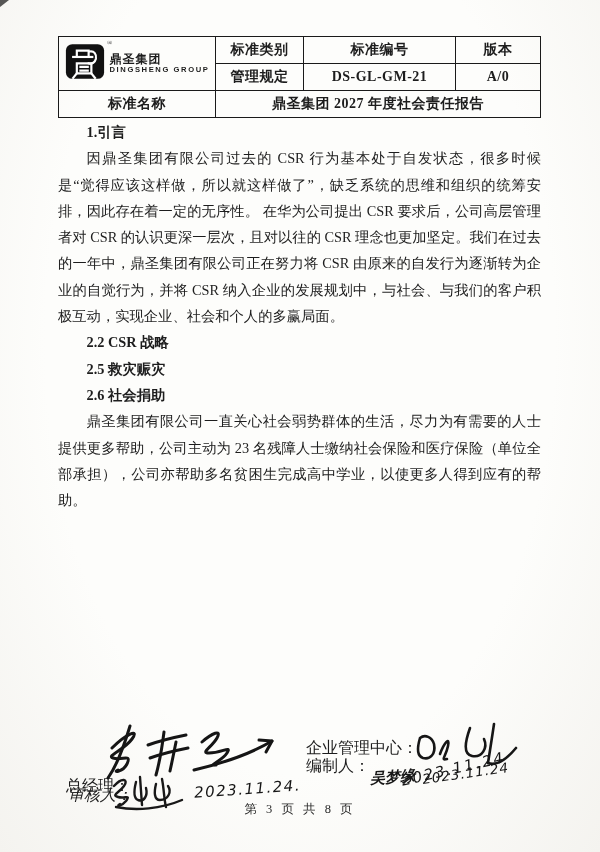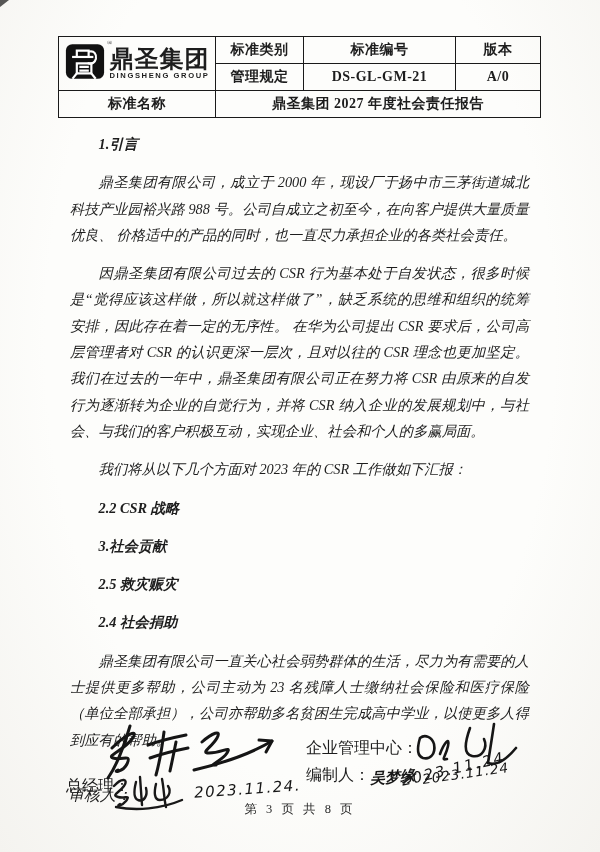--- a/index.html
+++ b/index.html
@@ -28,30 +28,30 @@
     border:1.6px solid #1a1a1a;
     text-align:center;vertical-align:middle;
     font-size:14px;font-weight:600;
     padding:0;height:26px;
     letter-spacing:.5px;
   }
   .std-table .logo-cell{padding:2px 4px;}
   .title-cell{font-weight:700;font-size:14.5px;}
   .logo-wrap{display:flex;align-items:center;justify-content:center;gap:5px;position:relative;}
   .logo-text{display:flex;flex-direction:column;align-items:flex-start;line-height:1;}
-  .logo-name{font-size:24px;font-weight:900;letter-spacing:1px;font-family:"Liberation Sans","DejaVu Sans",sans-serif;}
+  .logo-name{font-size:12px;font-weight:900;letter-spacing:1px;font-family:"Liberation Sans","DejaVu Sans",sans-serif;}
   .logo-sub{font-size:7.6px;font-weight:700;letter-spacing:1.6px;margin-top:1px;font-family:"Liberation Sans","DejaVu Sans",sans-serif;}
   .reg-mark{position:absolute;left:44px;top:-4px;font-size:7px;font-weight:400;}
   
   .doc-body{
     position:absolute;left:58px;top:119px;width:483px;
     font-size:14.3px;line-height:26.3px;
     text-align:justify;
   }
-  .doc-body p{margin:12px;text-indent:2em;font-style:italic;}
+  .doc-body p{margin:0;text-indent:2em;}
   .doc-body p.heading{font-weight:700;}
   
   .sig-area{position:absolute;left:58px;top:724px;width:490px;height:80px;}
   .sig-label{position:absolute;font-size:16px;white-space:nowrap;}
   .sig-svg{position:absolute;}
   .hand{
     font-family:"DejaVu Sans","Liberation Sans",sans-serif;
     font-style:italic;color:#161616;white-space:nowrap;
   }
   
@@ -109,27 +109,24 @@
     </tr>
     <tr>
       <td>标准名称</td>
       <td colspan="3" class="title-cell">鼎圣集团 2027 年度社会责任报告</td>
     </tr>
   </tbody>
     </table>
 
   <div class="doc-body">
       <p class="heading">1.引言</p>
-      <p class="para">鼎圣集团有限公司，成立于 2000 年，现设厂于扬中市三茅街道城北科技产业园裕兴路 988 号。公司自成立之初至今，在向客户提供大量质量优良、 价格适中的产品的同时，也一直尽力承担企业的各类社会责任。</p>
       <p class="para">因鼎圣集团有限公司过去的 CSR 行为基本处于自发状态，很多时候是“觉得应该这样做，所以就这样做了”，缺乏系统的思维和组织的统筹安排，因此存在着一定的无序性。 在华为公司提出 CSR 要求后，公司高层管理者对 CSR 的认识更深一层次，且对以往的 CSR 理念也更加坚定。我们在过去的一年中，鼎圣集团有限公司正在努力将 CSR 由原来的自发行为逐渐转为企业的自觉行为，并将 CSR 纳入企业的发展规划中，与社会、与我们的客户积极互动，实现企业、社会和个人的多赢局面。</p>
-      <p class="para">我们将从以下几个方面对 2023 年的 CSR 工作做如下汇报：</p>
       <p class="heading">2.2 CSR 战略</p>
-      <p class="heading">3.社会贡献</p>
       <p class="heading">2.5 救灾赈灾</p>
-      <p class="heading">2.4 社会捐助</p>
+      <p class="heading">2.6 社会捐助</p>
       <p class="para">鼎圣集团有限公司一直关心社会弱势群体的生活，尽力为有需要的人士提供更多帮助，公司主动为 23 名残障人士缴纳社会保险和医疗保险（单位全部承担），公司亦帮助多名贫困生完成高中学业，以使更多人得到应有的帮助。</p>
     </div>
 
   <div class="sig-area">
 
     <span class="sig-label" style="left:8px;top:28px;margin-top:24px;">总经理：</span>
     <svg class="sig-svg" style="left:38px;top:-4px;" width="190" height="64" viewBox="0 0 190 64">
       <g stroke="#151515" stroke-width="3" fill="none" stroke-linecap="round">
         <path d="M16 28 C30 14 44 8 36 19 C28 30 10 36 17 38 C26 41 36 33 31 44 C27 52 16 53 22 50"></path>
         <path d="M34 6 C28 26 22 44 12 58"></path>
@@ -161,20 +158,20 @@
       <g stroke="#161616" stroke-width="2.6" fill="none" stroke-linecap="round">
         <path d="M12 20 C9 30 9 38 15 40 C22 42 28 36 26 26 C24 19 17 16 12 20"></path>
         <path d="M32 36 C36 25 42 18 40 28 C38 38 32 43 39 41"></path>
         <path d="M62 10 C57 24 55 36 64 38 C74 40 80 30 76 21"></path>
         <path d="M86 6 C84 20 82 32 80 45"></path>
         <path d="M80 45 C88 48 98 42 108 30"></path>
       </g>
     </svg>
     <span class="hand" style="position:absolute;left:342px;top:36px;font-size:15px;letter-spacing:2px;transform:rotate(-13deg);">2023.11.24</span>
 
-    <span class="sig-label" style="left:248px;top:41px;">编制人：</span>
+    <span class="sig-label" style="left:248px;top:32px;">编制人：</span>
     <span class="hand" style="position:absolute;left:312px;top:44px;font-size:15px;font-weight:700;transform:rotate(-3deg);">吴梦缘</span>
     <span class="hand" style="position:absolute;left:364px;top:41px;font-size:13.5px;letter-spacing:1px;transform:rotate(-8deg);">2023.11.24</span>
   </div>
 
   <div class="footer">第 3 页 共 8 页</div>
 
 </div>
 
 </body></html>

